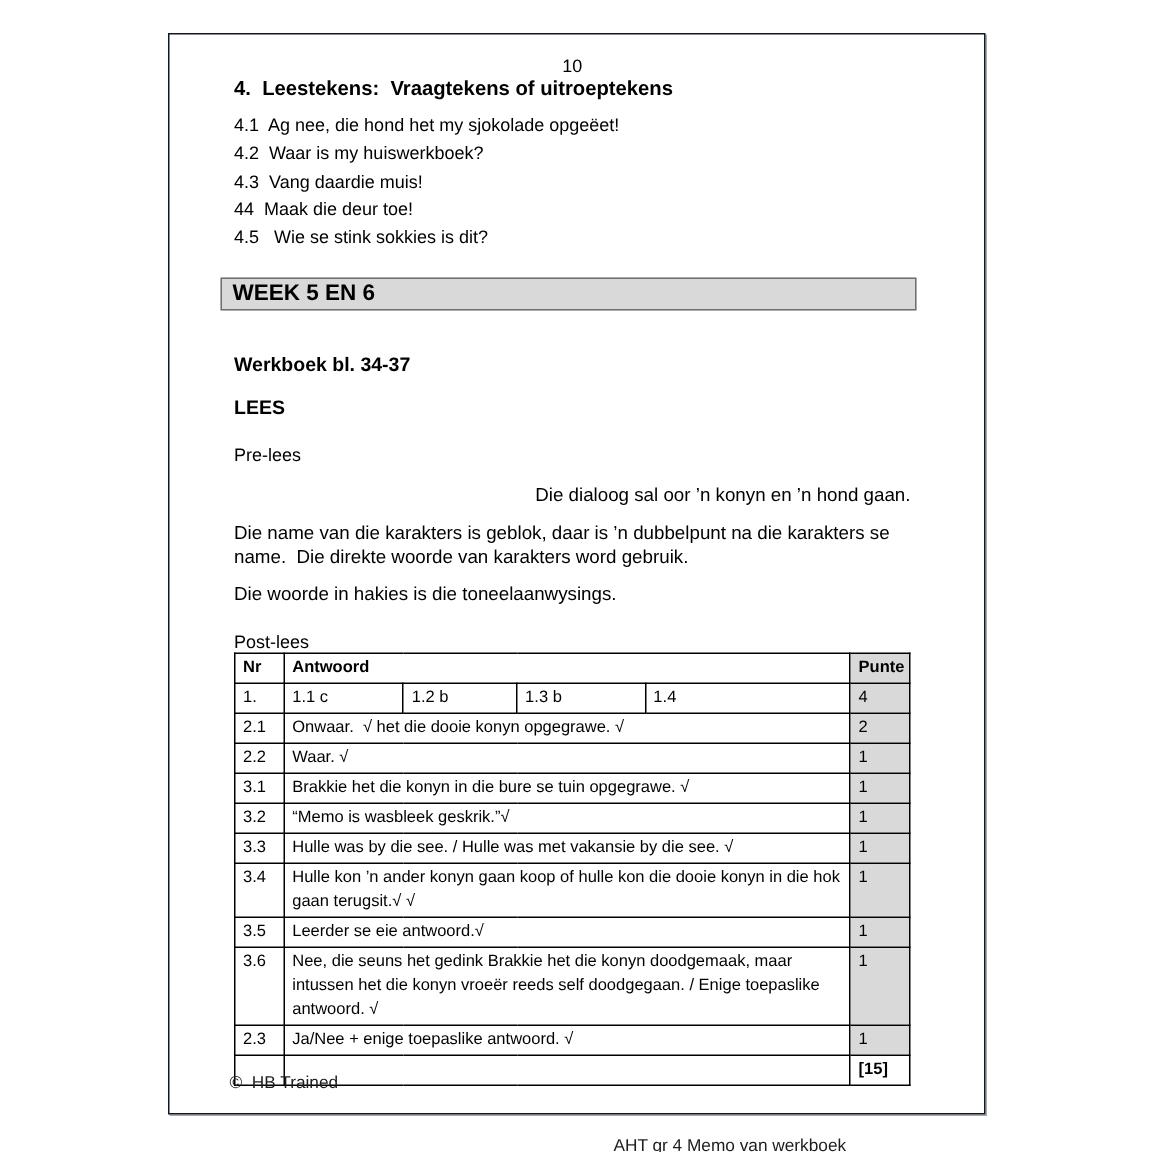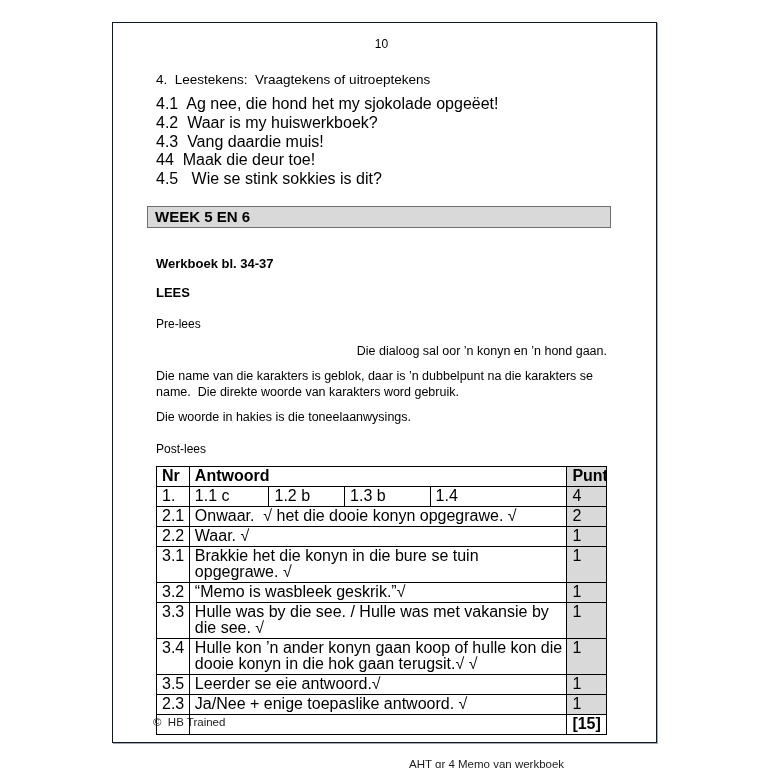--- a/index.html
+++ b/index.html
@@ -24,28 +24,27 @@
     padding: 0 49px 0 43px;
   }
   .page-number {
     text-align: center;
     font-size: 12px;
     line-height: 14px;
     margin-top: 14px;
     white-space: pre-wrap;
   }
   .h-section {
-    font-weight: normal;
+    font-weight: bold;
     font-size: 13.5px;
-    margin-top: 21px;
     white-space: pre-wrap;
   }
   .q-list { margin-top: 8px; }
   .q-item {
-    font-size: 16px;
+    font-size: 12px;
     line-height: 18.8px;
     white-space: pre-wrap;
   }
   .week-banner {
     margin-top: 17px;
     margin-left: -9px;
     margin-right: -4px;
     background: #d9d9d9;
     border: 1px solid #6f6f6f;
     font-weight: bold;
@@ -67,25 +66,24 @@
     white-space: pre-wrap;
   }
   .para {
     font-size: 12.5px;
     line-height: 16px;
     margin-top: 9px;
     white-space: pre-wrap;
   }
   .para-first { margin-top: 12px; text-align: right; }
   table.memo {
-    margin-top: 10px;
     width: 100%;
     border-collapse: collapse;
     table-layout: fixed;
-    font-size: 16px;
+    font-size: 11px;
     padding-left: 12px;
   }
   table.memo th, table.memo td {
     border: 1px solid #000000;
     vertical-align: top;
     text-align: left;
     padding: 1px 4px 2px 5px;
     line-height: 16px;
     white-space: pre-wrap;
     overflow: hidden;
@@ -191,20 +189,25 @@
         <td>3.4</td>
         <td colspan="4">Hulle kon ’n ander konyn gaan koop of hulle kon die dooie konyn in die hok gaan terugsit.√ √</td>
         <td class="punte-shaded">1</td>
       </tr>
       <tr>
         <td>3.5</td>
         <td colspan="4">Leerder se eie antwoord.√</td>
         <td class="punte-shaded">1</td>
       </tr>
       <tr>
+        <td>3.6</td>
+        <td colspan="4">Nee, die seuns het gedink Brakkie het die konyn doodgemaak, maar intussen het die konyn vroeër reeds self doodgegaan. / Enige toepaslike antwoord. √</td>
+        <td class="punte-shaded">1</td>
+      </tr>
+      <tr>
         <td>2.3</td>
         <td colspan="4">Ja/Nee + enige toepaslike antwoord. √</td>
         <td class="punte-shaded">1</td>
       </tr>
       <tr class="empty-row">
         <td></td>
         <td colspan="4"></td>
         <td class="total-cell">[15]</td>
       </tr>
     </tbody>

